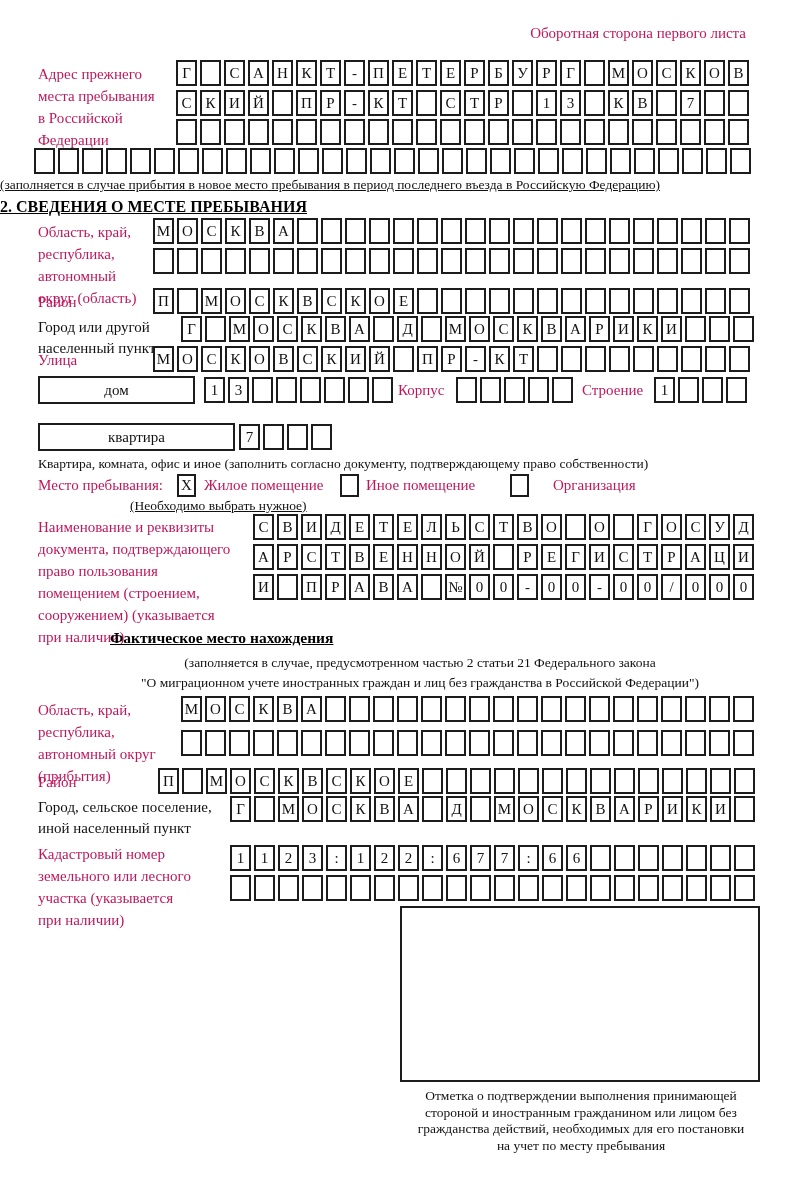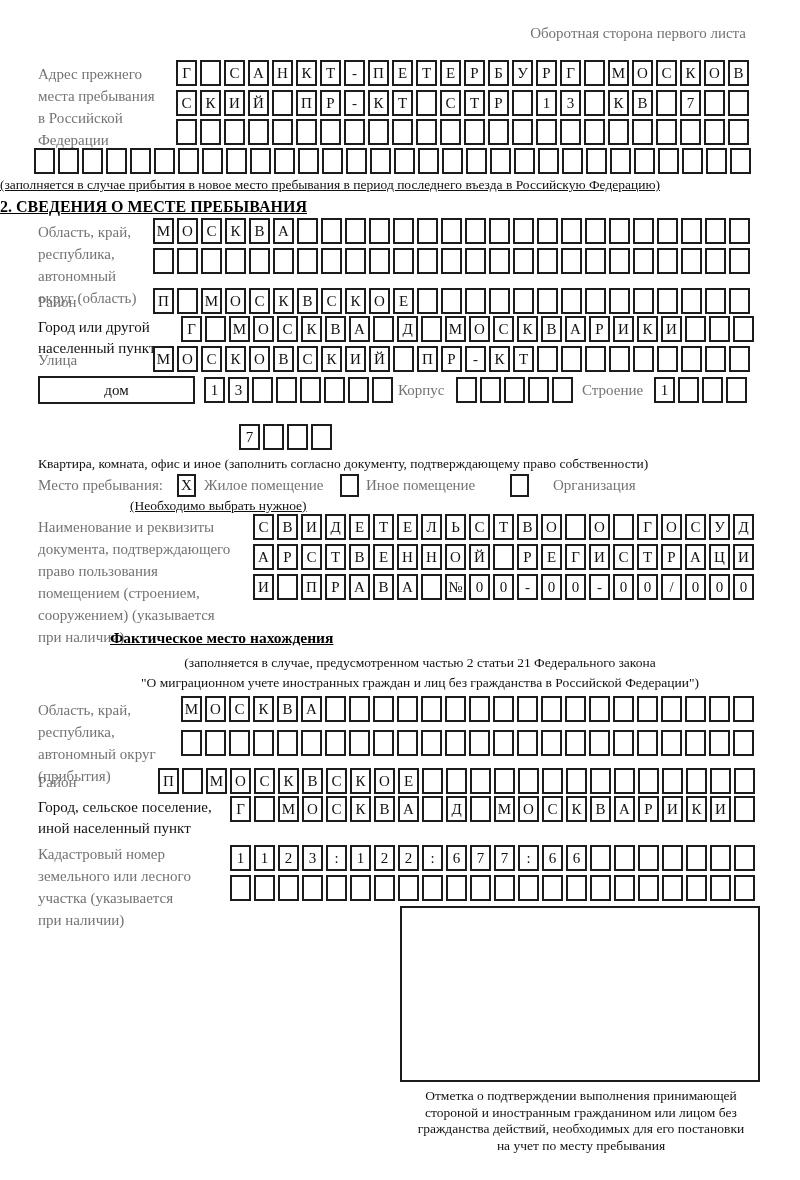--- a/index.html
+++ b/index.html
@@ -1,19 +1,19 @@
 <!DOCTYPE html>
 <html><head>
 <meta charset="utf-8">
 <style>
   html,body{margin:0;padding:0;background:#ffffff;}
   #page{position:relative;width:800px;height:1180px;background:#ffffff;
         font-family:"Liberation Serif",serif;color:#111;overflow:hidden;}
   .abs{position:absolute;}
-  .lbl{font-size:15px;line-height:22px;color:#737373;}
+  .lbl{font-size:15px;line-height:22px;color:#be185d;}
   .lbl-tight{font-size:15px;line-height:21px;color:#111;}
   .note{font-size:13.5px;color:#111;white-space:nowrap;}
   .center{text-align:left;text-decoration:underline;}
   .sec-title{font-size:16px;font-weight:bold;color:#000;}
   .sub-title{font-size:15.5px;font-weight:bold;color:#000;}
   .cellrow{position:absolute;display:flex;gap:3px;}
   .cell{box-sizing:border-box;flex:none;width:21px;height:26px;border:2px solid #1c1c1c;
         display:flex;align-items:center;justify-content:center;
         font-size:15px;font-family:"Liberation Serif",serif;background:#fff;}
   .checkrow .cell{width:19px;height:23px;}
@@ -320,20 +320,21 @@
       <span class="cell"></span>
     </div>
   <div class="abs lbl" style="left:582px;top:379px;">Строение</div>
   <div class="cellrow" style="left:654px;top:377px;">
       <span class="cell">1</span>
       <span class="cell"></span>
       <span class="cell"></span>
       <span class="cell"></span>
     </div>
 
+  <div class="widebox abs" style="left:38px;top:423px;width:197px;height:28px;">квартира</div>
   <div class="cellrow" style="left:239px;top:424px;">
       <span class="cell">7</span>
       <span class="cell"></span>
       <span class="cell"></span>
       <span class="cell"></span>
     </div>
   <div class="abs note" style="left:38px;top:456px;">Квартира, комната, офис и иное (заполнить согласно документу, подтверждающему право собственности)</div>
 
   <div class="abs lbl" style="left:38px;top:474px;">Место пребывания:</div>
   <div class="cellrow checkrow" style="left:177px;top:474px;">

